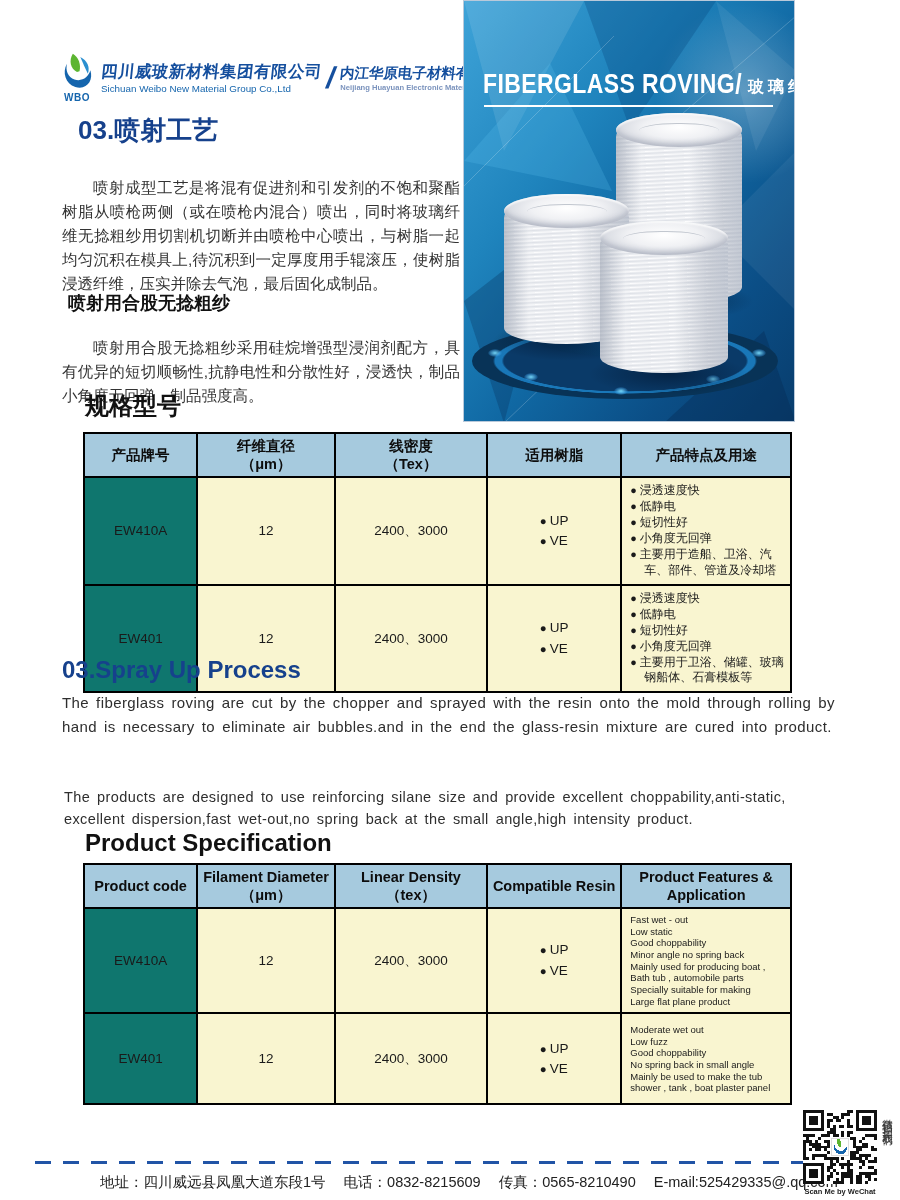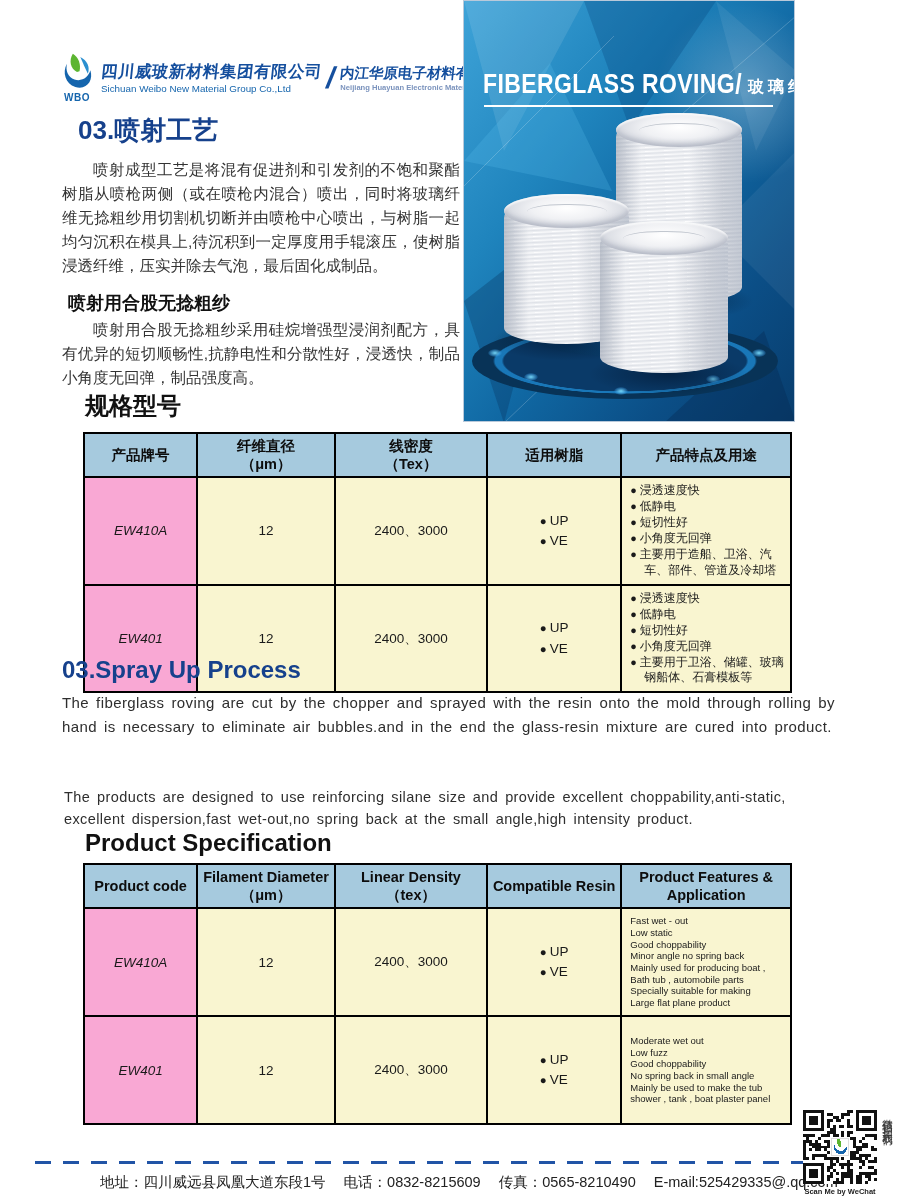--- a/index.html
+++ b/index.html
@@ -48,31 +48,31 @@
     background:radial-gradient(ellipse at 50% 42%, #ffffff 0%, #f0f1f4 40%, #d7dae1 68%, #f1f2f5 100%);
     box-shadow:inset 0 -3px 5px rgba(120,130,150,.38), inset 0 2px 2px rgba(255,255,255,.9); }
   .cyl .cap::after { content:""; position:absolute; left:18%; top:28%; width:64%; height:44%;
     border-radius:50%; border-top:1.5px solid rgba(170,176,188,.7); }
   .cyl-shadow { position:absolute; border-radius:50%;
     background:radial-gradient(ellipse, rgba(2,22,48,.6) 0%, rgba(2,22,48,0) 70%); }
 
   
   .h-blue { position:absolute; color:#16418c; font-weight:bold; }
   .h-black { position:absolute; color:#111; font-weight:bold; }
-  .body-cn { position:absolute; font-size:15.5px; line-height:1.55; color:#333; text-align:justify; text-indent:2em; font-weight:500; }
+  .body-cn { position:absolute; font-size:15.5px; line-height:1.55; color:#333; text-align:justify; text-indent:2em; font-weight:500;margin-top:18px; }
   .body-en { position:absolute; font-size:15px; line-height:1.6; color:#2e2e2e; letter-spacing:.4px; word-spacing:2.5px; font-weight:500; }
 
   
   .spec-table { position:absolute; left:83px; width:709px; border-collapse:collapse; table-layout:fixed; }
   .spec-table th, .spec-table td { border:2px solid #000; text-align:center; vertical-align:middle; }
   .spec-table th { background:#a6cade; font-size:14.5px; line-height:1.25; color:#0d0d0d; height:44px; font-weight:bold; }
   .spec-table td { background:#f9f5d0; font-size:13.5px; color:#1a1a1a; }
-  .spec-table td.code { background:#f9a8d4;font-style:italic; }
+  .spec-table td.code { background:#0f766e; }
   .t-cn td { height:88px; }
-  .t-en td { height:108px; }
+  .t-en td { height:91px; }
   .resin-list { display:inline-block; text-align:left; font-size:13.5px; line-height:1.5; }
   .resin-list div::before { content:"● "; font-size:.85em; }
   .feat-cell { text-align:left !important; padding:5px 4px 5px 8px; vertical-align:middle; }
   .feat-cn div { font-size:12px; line-height:1.33; padding-left:14px; text-indent:-14px; }
   .feat-cn div::before { content:"● "; font-size:.9em; }
   .feat-en div { font-size:9.5px; line-height:1.23; font-weight:500; }
 
   
   .footer-dash { position:absolute; left:35px; top:1161px; width:780px; height:3px;
     background:repeating-linear-gradient(90deg,#2154a6 0 16px, transparent 16px 28px); }

